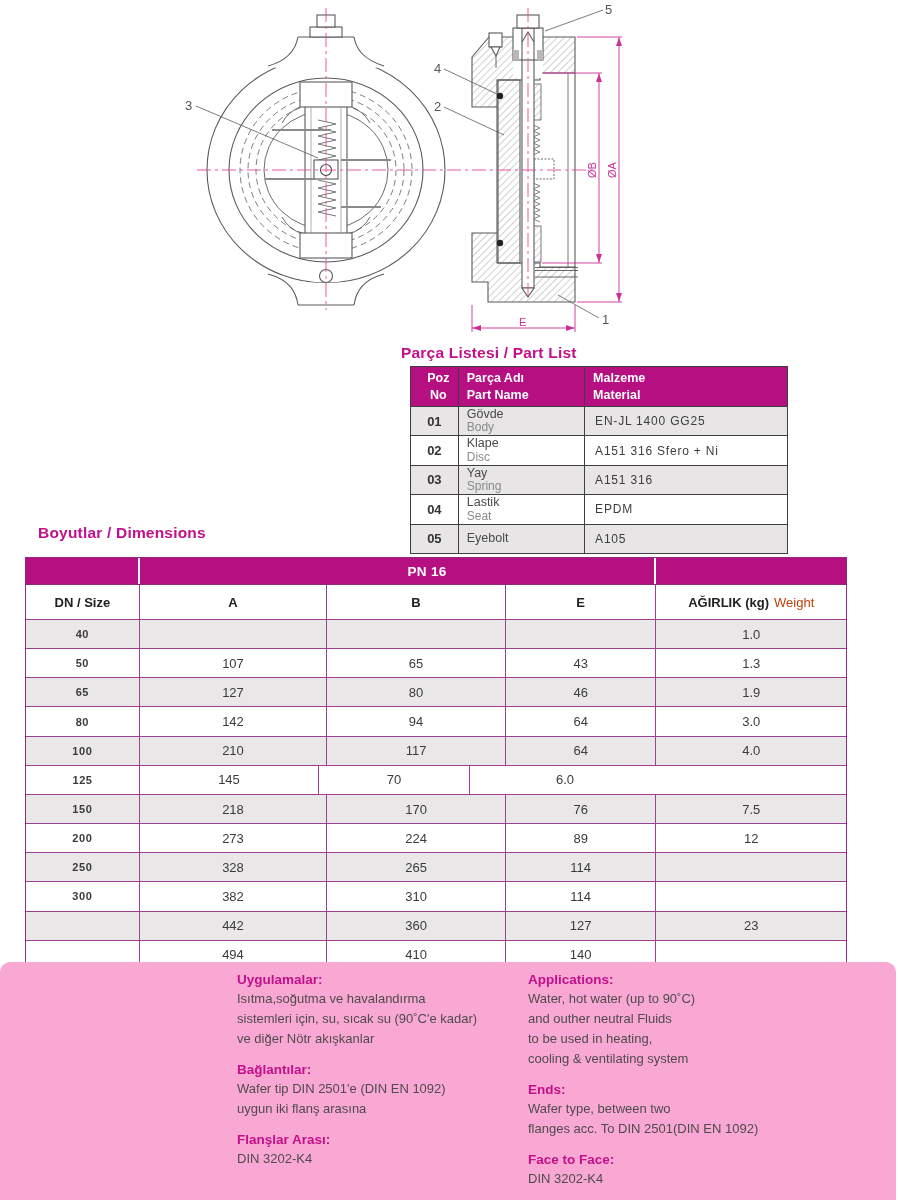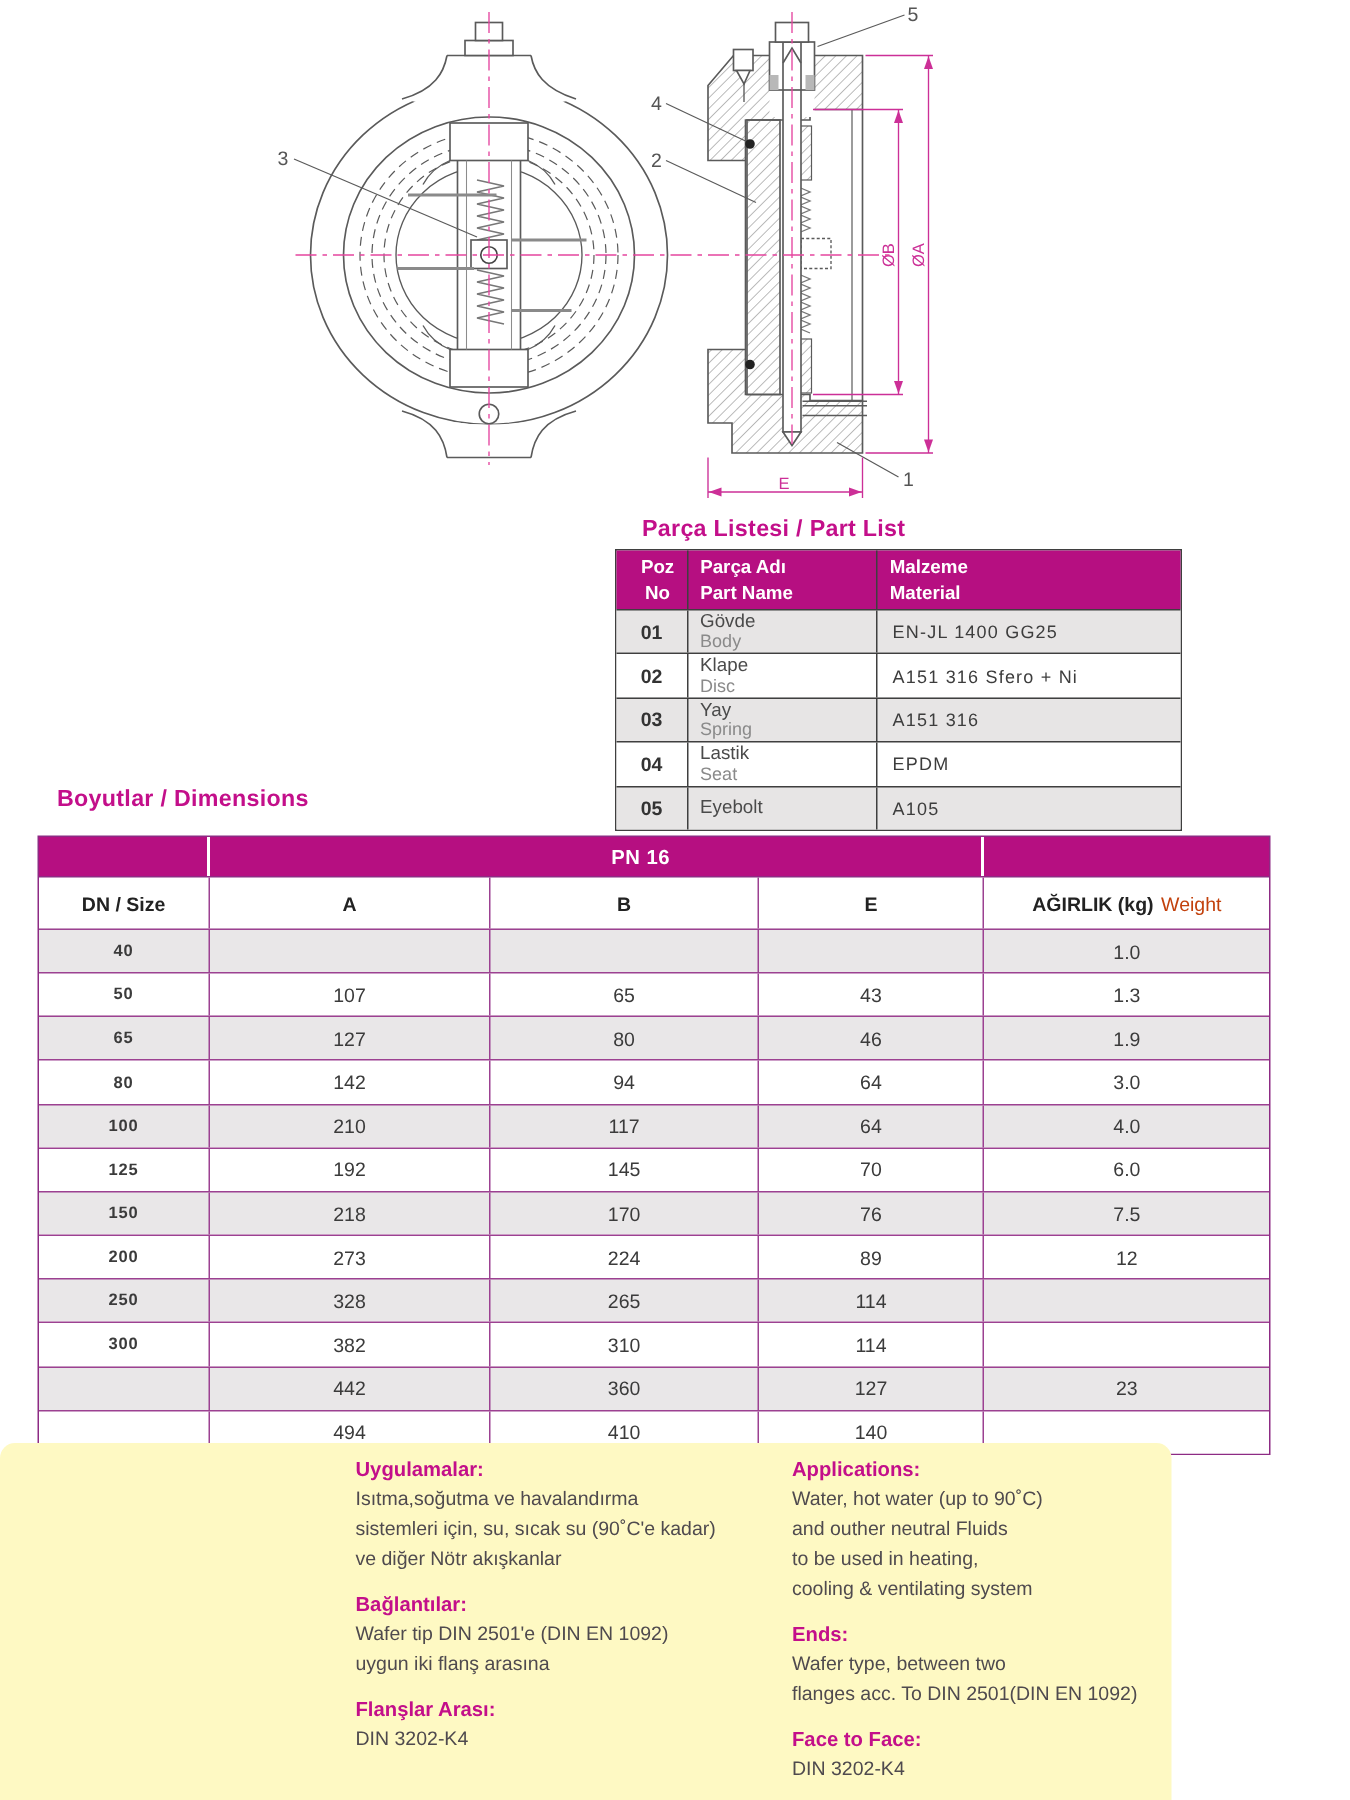--- a/index.html
+++ b/index.html
@@ -4,21 +4,21 @@
 <style>
   html,body{margin:0;padding:0;}
   body{
     width:900px;height:1200px;position:relative;background:#ffffff;
     font-family:"Liberation Sans",sans-serif;color:#3b3b3b;overflow:hidden;
   }
   
   #drawings{position:absolute;left:0;top:0;width:900px;height:340px;}
   
   .sec-title{position:absolute;font-size:15.5px;font-weight:bold;color:#c30f8a;letter-spacing:.2px;}
-  #plist-title{left:428px;top:344px;}
+  #plist-title{left:401px;top:344px;}
   #dims-title{left:38px;top:524px;}
   
   #plist{position:absolute;left:410px;top:366px;width:378px;border:1.5px solid #3f3f3f;box-sizing:border-box;background:#fff;}
   .pl-hdr{display:flex;background:#b60f81;color:#fff;height:39px;}
   .pl-hdr .c{display:flex;flex-direction:column;justify-content:center;font-weight:bold;font-size:12.5px;line-height:1.3;border-right:1.5px solid #3f3f3f;box-sizing:border-box;padding-left:8px;}
   .pl-hdr .c:last-child{border-right:none;}
   .pl-row{display:flex;height:29.4px;border-top:1px solid #3f3f3f;box-sizing:border-box;background:#fff;}
   .pl-row:nth-child(even){background:#e7e5e5;}
   .pl-row .c{border-right:1.5px solid #3f3f3f;box-sizing:border-box;display:flex;flex-direction:column;justify-content:center;}
   .pl-row .c:last-child{border-right:none;}
@@ -41,21 +41,21 @@
   .d-hdr{display:flex;height:34px;background:#fff;border-top:1px solid #8d2b84;}
   .d-hdr .cell{box-sizing:border-box;border-right:1px solid #9c4191;display:flex;align-items:center;justify-content:center;font-weight:bold;font-size:13px;color:#222;}
   .d-hdr .cell:last-child{border-right:none;}
   .wlight{font-weight:normal;color:#c2410c;margin-left:5px;}
   .d-row{display:flex;height:28.17px;background:#fff;border-top:1px solid #9c4191;}
   .d-row:nth-child(odd){background:#e9e7e8;}
   .d-row .cell{box-sizing:border-box;border-right:1px solid #9c4191;display:flex;align-items:center;justify-content:center;font-size:13px;color:#3b3b3b;}
   .d-row .cell:last-child{border-right:none;}
   .d-row .dn{font-weight:bold;font-size:11px;letter-spacing:.6px;}
   
-  #info-panel{position:absolute;left:0;top:962px;width:781px;height:238px;background:#fef9c3;border-radius:10px 10px 0 0;}
+  #info-panel{position:absolute;left:0;top:962px;width:896px;height:238px;background:#f9a8d4;border-radius:10px 10px 0 0;}
   .info-col{position:absolute;top:10px;}
   #info-left{left:237px;width:280px;}
   #info-right{left:528px;width:330px;}
   .info-h{font-size:13.5px;font-weight:bold;color:#c30f8a;margin-top:13px;margin-bottom:2px;}
   .info-col .blk:first-child .info-h{margin-top:0;}
   .info-l{font-size:13px;color:#4f4a4e;line-height:20px;}
 </style>
 </head>
 <body>
 
@@ -301,21 +301,20 @@
       </div>
     <div class="d-row">
         <div class="cell d-c1 dn">100</div>
         <div class="cell d-c2">210</div>
         <div class="cell d-c3">117</div>
         <div class="cell d-c4">64</div>
         <div class="cell d-c5">4.0</div>
       </div>
     <div class="d-row">
         <div class="cell d-c1 dn">125</div>
-        <div class="cell d-c2">192</div>
         <div class="cell d-c3">145</div>
         <div class="cell d-c4">70</div>
         <div class="cell d-c5">6.0</div>
       </div>
     <div class="d-row">
         <div class="cell d-c1 dn">150</div>
         <div class="cell d-c2">218</div>
         <div class="cell d-c3">170</div>
         <div class="cell d-c4">76</div>
         <div class="cell d-c5">7.5</div>

